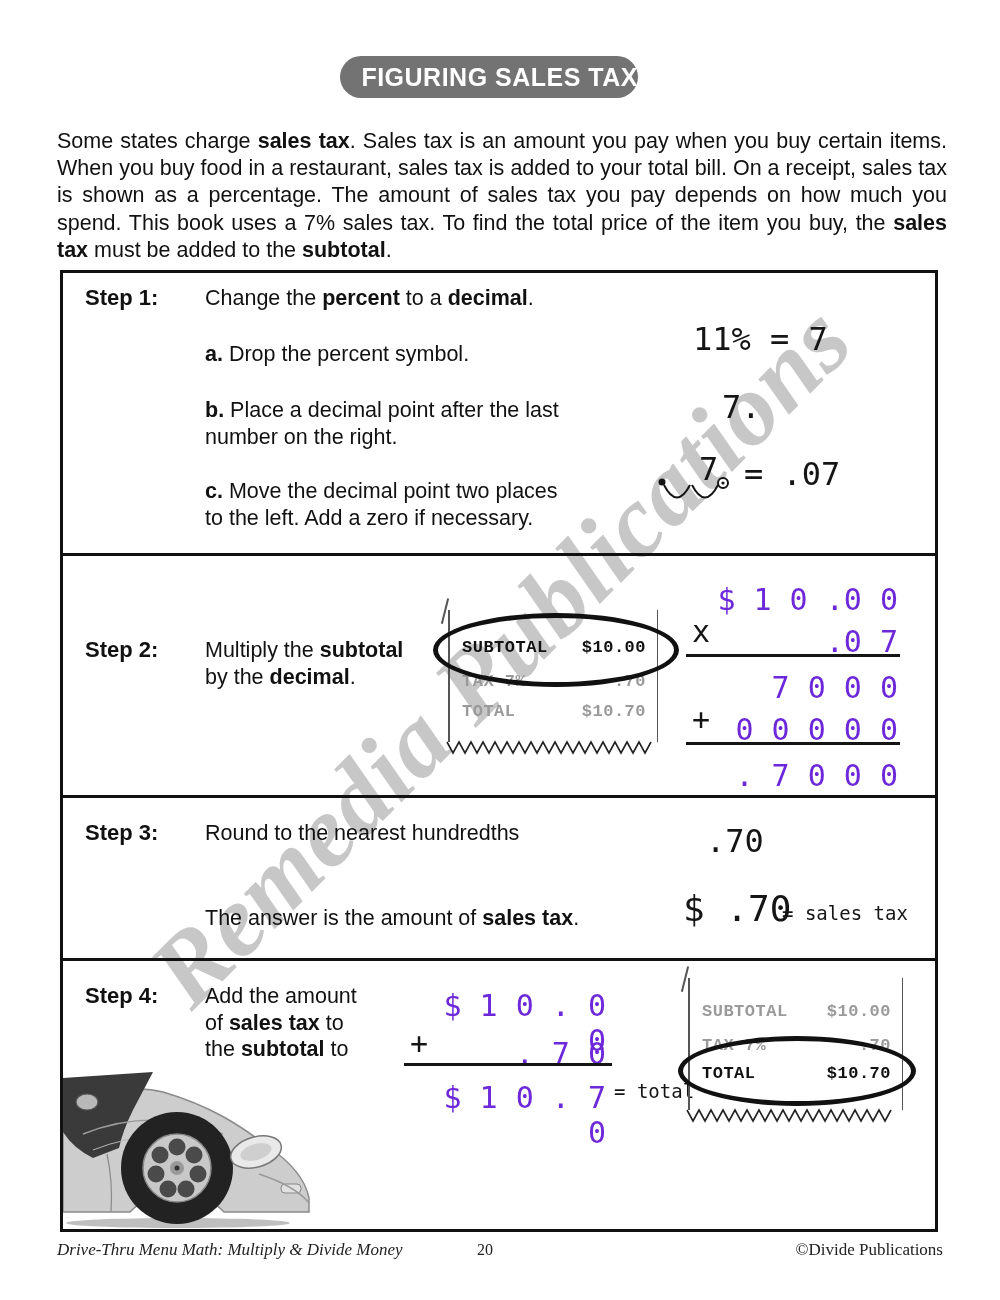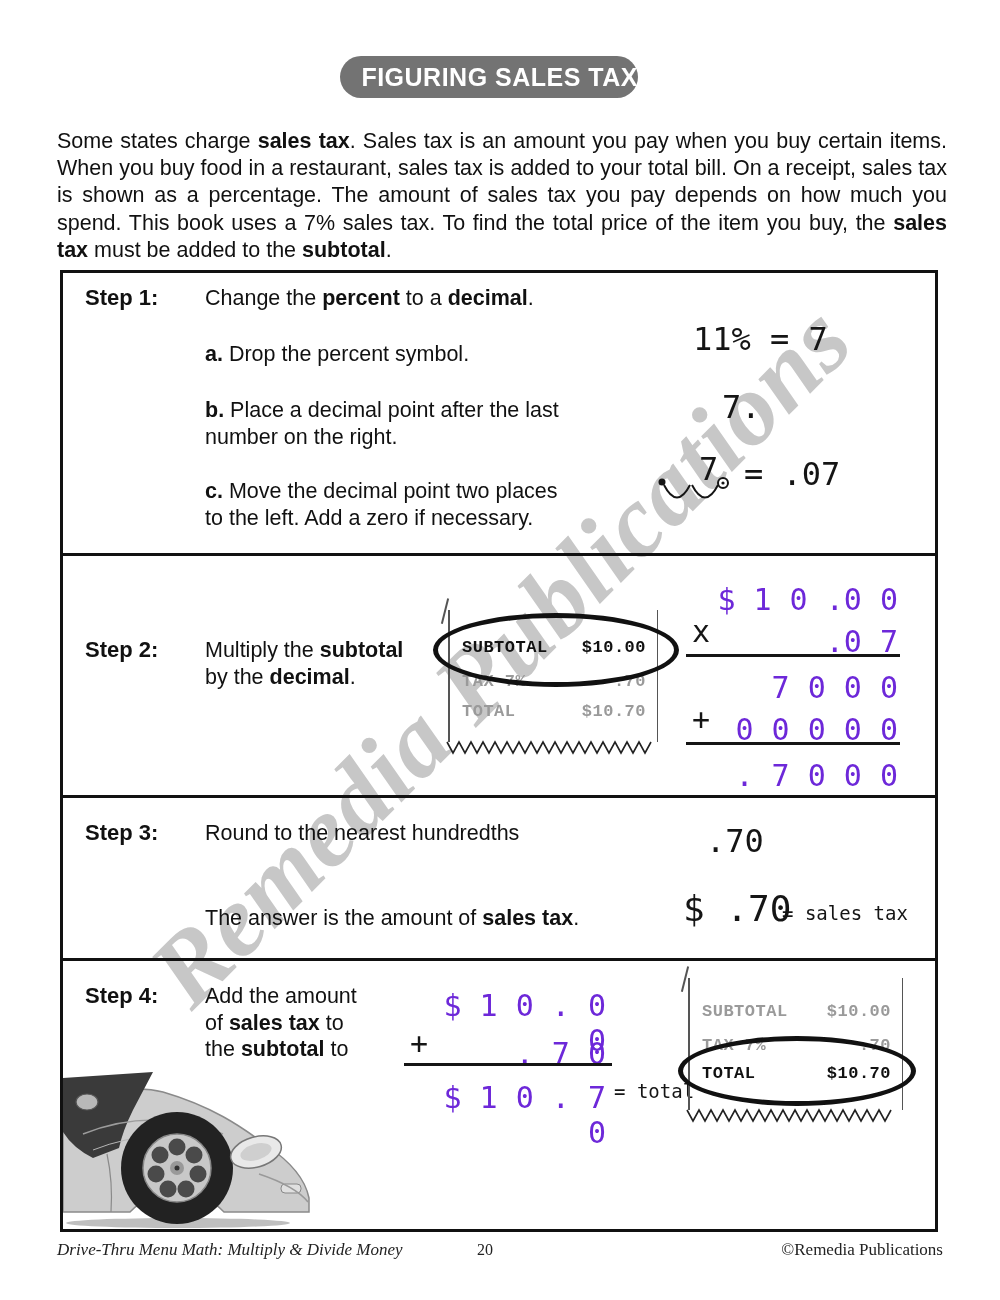--- a/index.html
+++ b/index.html
@@ -206,16 +206,16 @@
       <circle cx="114" cy="106" r="7" fill="#999"></circle>
       <circle cx="114" cy="106" r="2.5" fill="#333"></circle>
       <ellipse cx="193" cy="90" rx="26" ry="15" fill="#e9e9e9" stroke="#777" stroke-width="1.5" transform="rotate(-16 193 90)"></ellipse>
       <ellipse cx="193" cy="90" rx="16" ry="8" fill="#cfcfcf" transform="rotate(-16 193 90)"></ellipse>
       <rect x="218" y="122" width="20" height="9" rx="4" fill="#e0e0e0" stroke="#888" stroke-width="1"></rect>
       <path d="M196,112 Q232,124 245,140" fill="none" stroke="#999" stroke-width="1.5"></path>
     </svg>
 
     <div class="footer-left">Drive-Thru Menu Math: Multiply &amp; Divide Money</div>
     <div class="footer-center">20</div>
-    <div class="footer-right">©Remedia Publications</div>
+    <div class="footer-right">©Divide Publications</div>
 
   </div>
 </div>
 
 </body></html>

